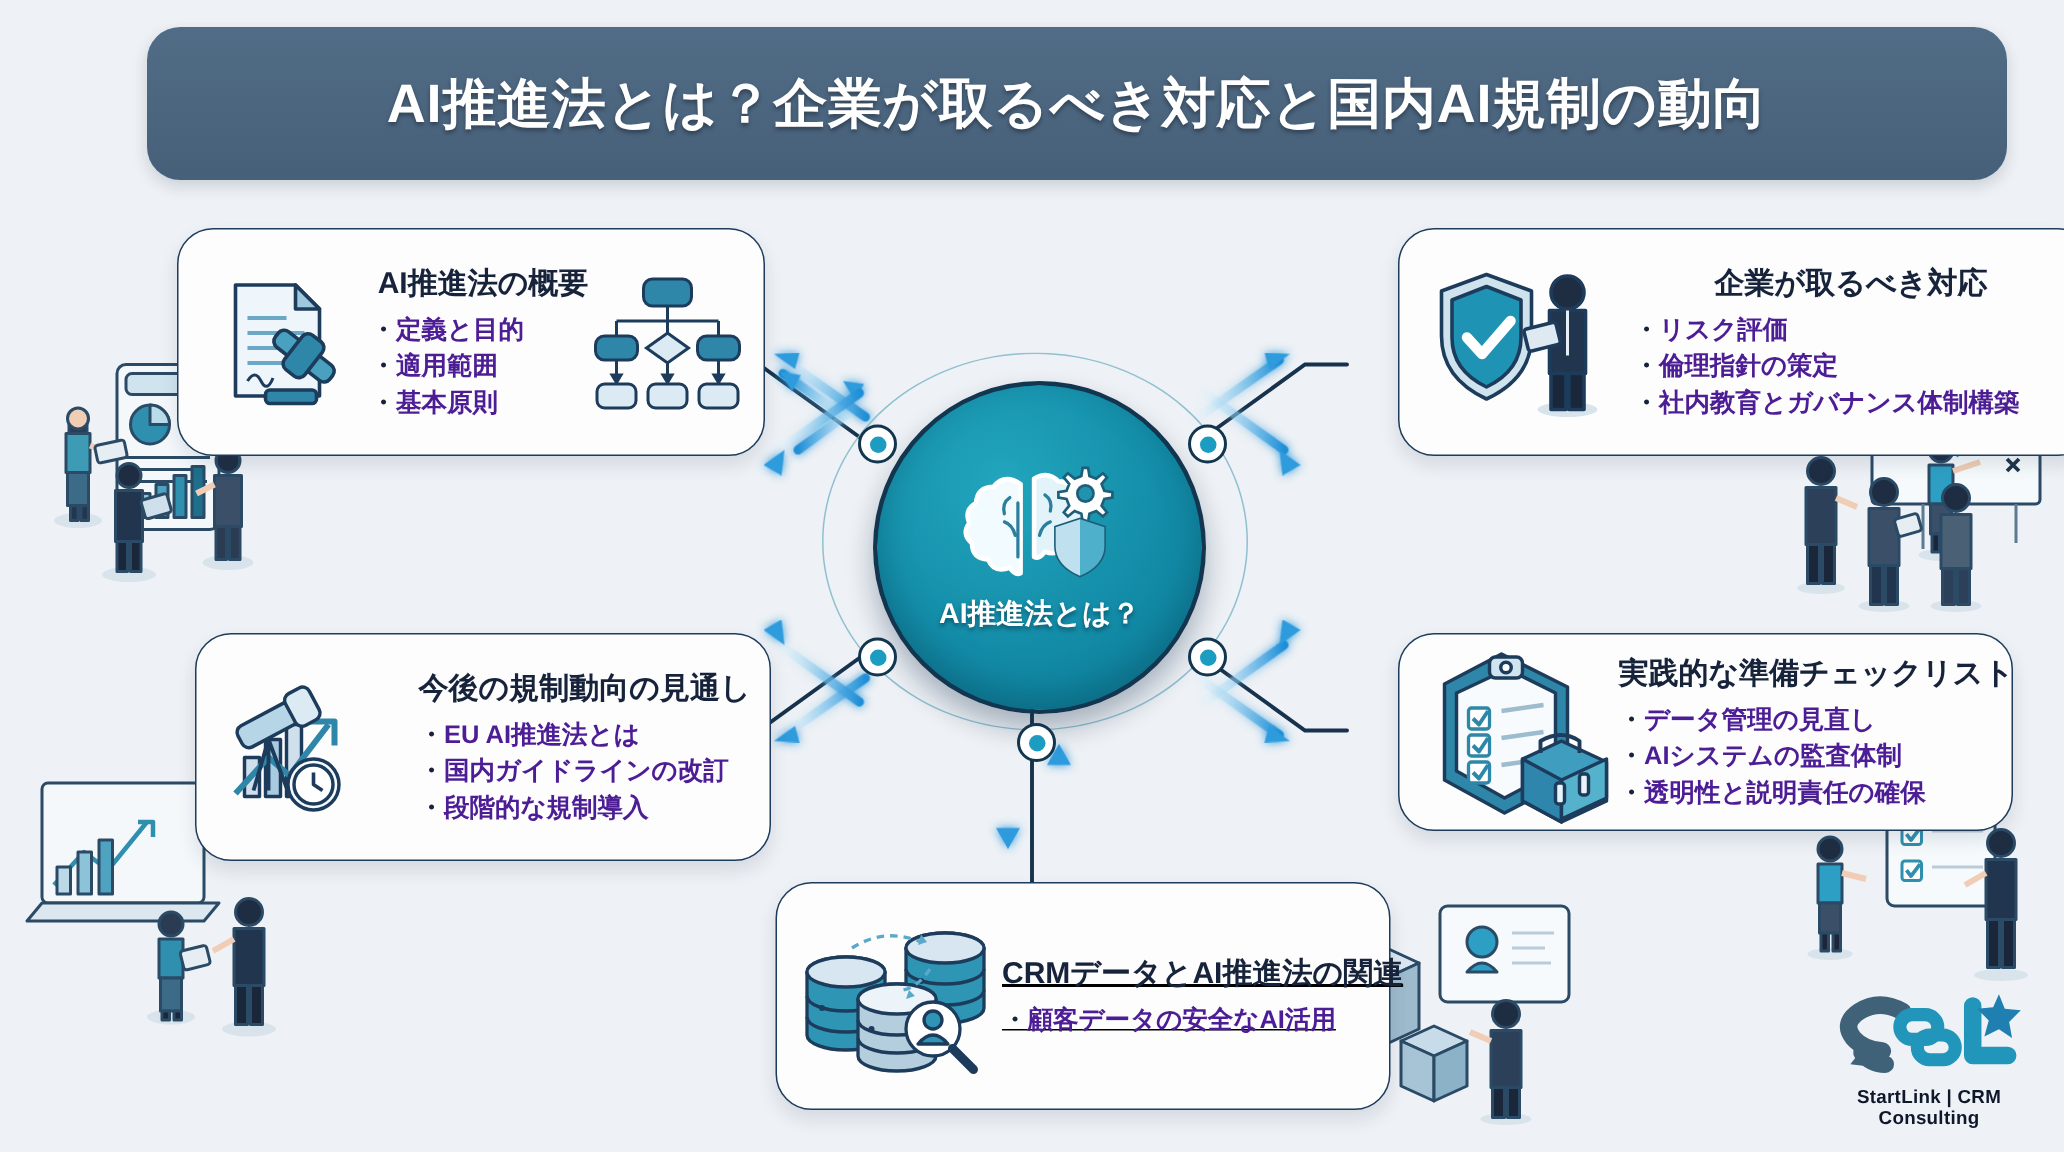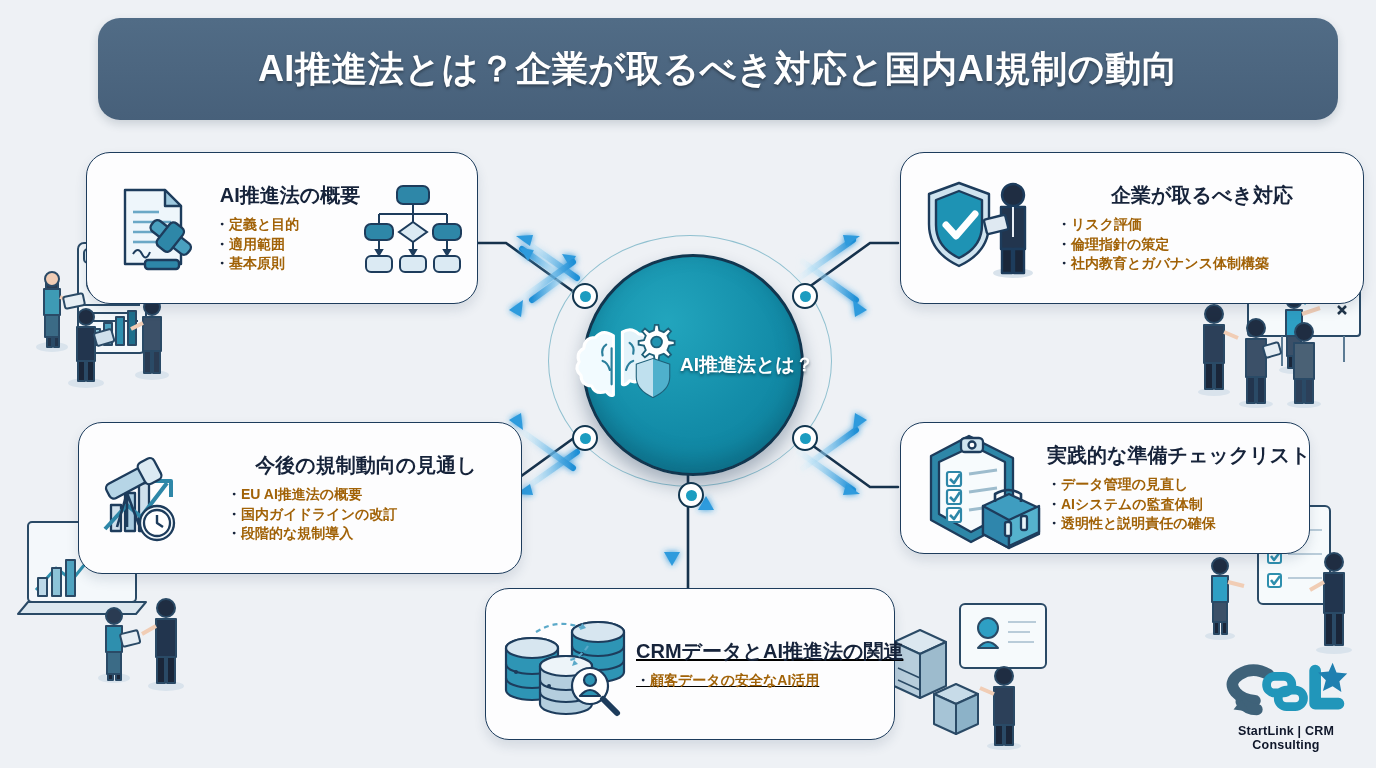--- a/index.html
+++ b/index.html
@@ -24,54 +24,55 @@
     color:#ffffff;font-size:36px;font-weight:bold;letter-spacing:.5px;
     text-shadow:0 2px 3px rgba(0,0,0,.35);white-space:nowrap;
   }
 
   
   .card{
     position:absolute;background:#fdfdfe;border:1.6px solid #1d3c5c;
     border-radius:24px;box-shadow:0 6px 12px rgba(40,60,90,.13);
     display:flex;align-items:center;box-sizing:border-box;
     padding:10px 16px;
+    margin-left:32px;
   }
   .card-icon{flex:0 0 auto;width:108px;height:108px;display:flex;align-items:center;justify-content:center;}
   .card-body{flex:1 1 auto;display:flex;flex-direction:column;padding-left:4px;}
   .card-title{
     font-size:20px;font-weight:bold;color:#16233a;text-align:center;
     margin-bottom:6px;white-space:nowrap;
   }
   .bullets{list-style:none;margin:0;padding:0;}
   .bullets li{
-    font-size:14px;font-weight:bold;color:#a16207;line-height:1.42;
+    font-size:17px;font-weight:bold;color:#4c1d95;line-height:1.42;
     white-space:nowrap;
   }
   .bullets li::before{content:"・";color:#16233a;}
 
   #card-overview{left:86px;top:152px;width:392px;height:152px;}
   #card-actions{left:900px;top:152px;width:464px;height:152px;}
-  #card-outlook{left:78px;top:422px;width:444px;height:152px;justify-content:center;}
+  #card-outlook{left:98px;top:422px;width:384px;height:152px;}
   #card-checklist{left:900px;top:422px;width:410px;height:132px;}
   #card-crm{left:485px;top:588px;width:410px;height:152px;text-decoration:underline;}
   #card-crm .card-title{text-align:center;}
 
   
   .hub-wrap{position:absolute;left:530px;top:240px;width:320px;height:240px;}
   .hub-ring{
     position:absolute;left:18px;top:-5px;width:284px;height:252px;
     border:1.6px solid #7fb7c9;border-radius:50%;
     box-sizing:border-box;opacity:.85;
   }
   .hub-circle{
     position:absolute;left:52px;top:14px;width:216px;height:216px;border-radius:50%;
     background:radial-gradient(circle at 38% 30%,#22a5bd 0%,#138ca8 55%,#0c7e99 100%);
     border:3px solid #12364f;
     box-shadow:0 10px 18px rgba(20,50,80,.33), inset 0 -10px 22px rgba(8,60,80,.35);
-    display:flex;flex-direction:row;align-items:center;justify-content:center;
+    display:flex;flex-direction:column;align-items:center;justify-content:center;
   }
   .hub-icon{width:108px;height:78px;margin-bottom:10px;}
   .hub-label{
     color:#fff;font-size:19px;font-weight:bold;text-shadow:0 2px 3px rgba(0,30,45,.5);
     white-space:nowrap;
   }
   .node{
     position:absolute;width:22px;height:22px;border-radius:50%;
     background:#fff;border:2.4px solid #12364f;
     display:flex;align-items:center;justify-content:center;z-index:6;
@@ -449,21 +450,21 @@
           <path d="M32 50 l-10 34 M32 50 l12 32 M32 50 v34" stroke="#1d3c5c" stroke-width="2.6"></path>
           <circle cx="62" cy="80" r="17" fill="#f4fafd"></circle>
           <circle cx="62" cy="80" r="13" fill="#ffffff"></circle>
           <path d="M62 72 v8 l6 4" stroke="#1d3c5c" stroke-width="2.4"></path>
         </g>
       </svg>
     </div>
     <div class="card-body">
       <div class="card-title">今後の規制動向の見通し</div>
       <ul class="bullets">
-        <li>EU AI推進法の概要</li>
+        <li>EU AI推進法とは</li>
         <li>国内ガイドラインの改訂</li>
         <li>段階的な規制導入</li>
       </ul>
     </div>
   </div>
 
   <div class="card" id="card-checklist">
     <div class="card-icon" style="width:126px;">
       <svg viewBox="0 0 126 116" width="126" height="116">
         <g stroke="#1d3c5c" stroke-width="2.3" fill="none" stroke-linejoin="round">

